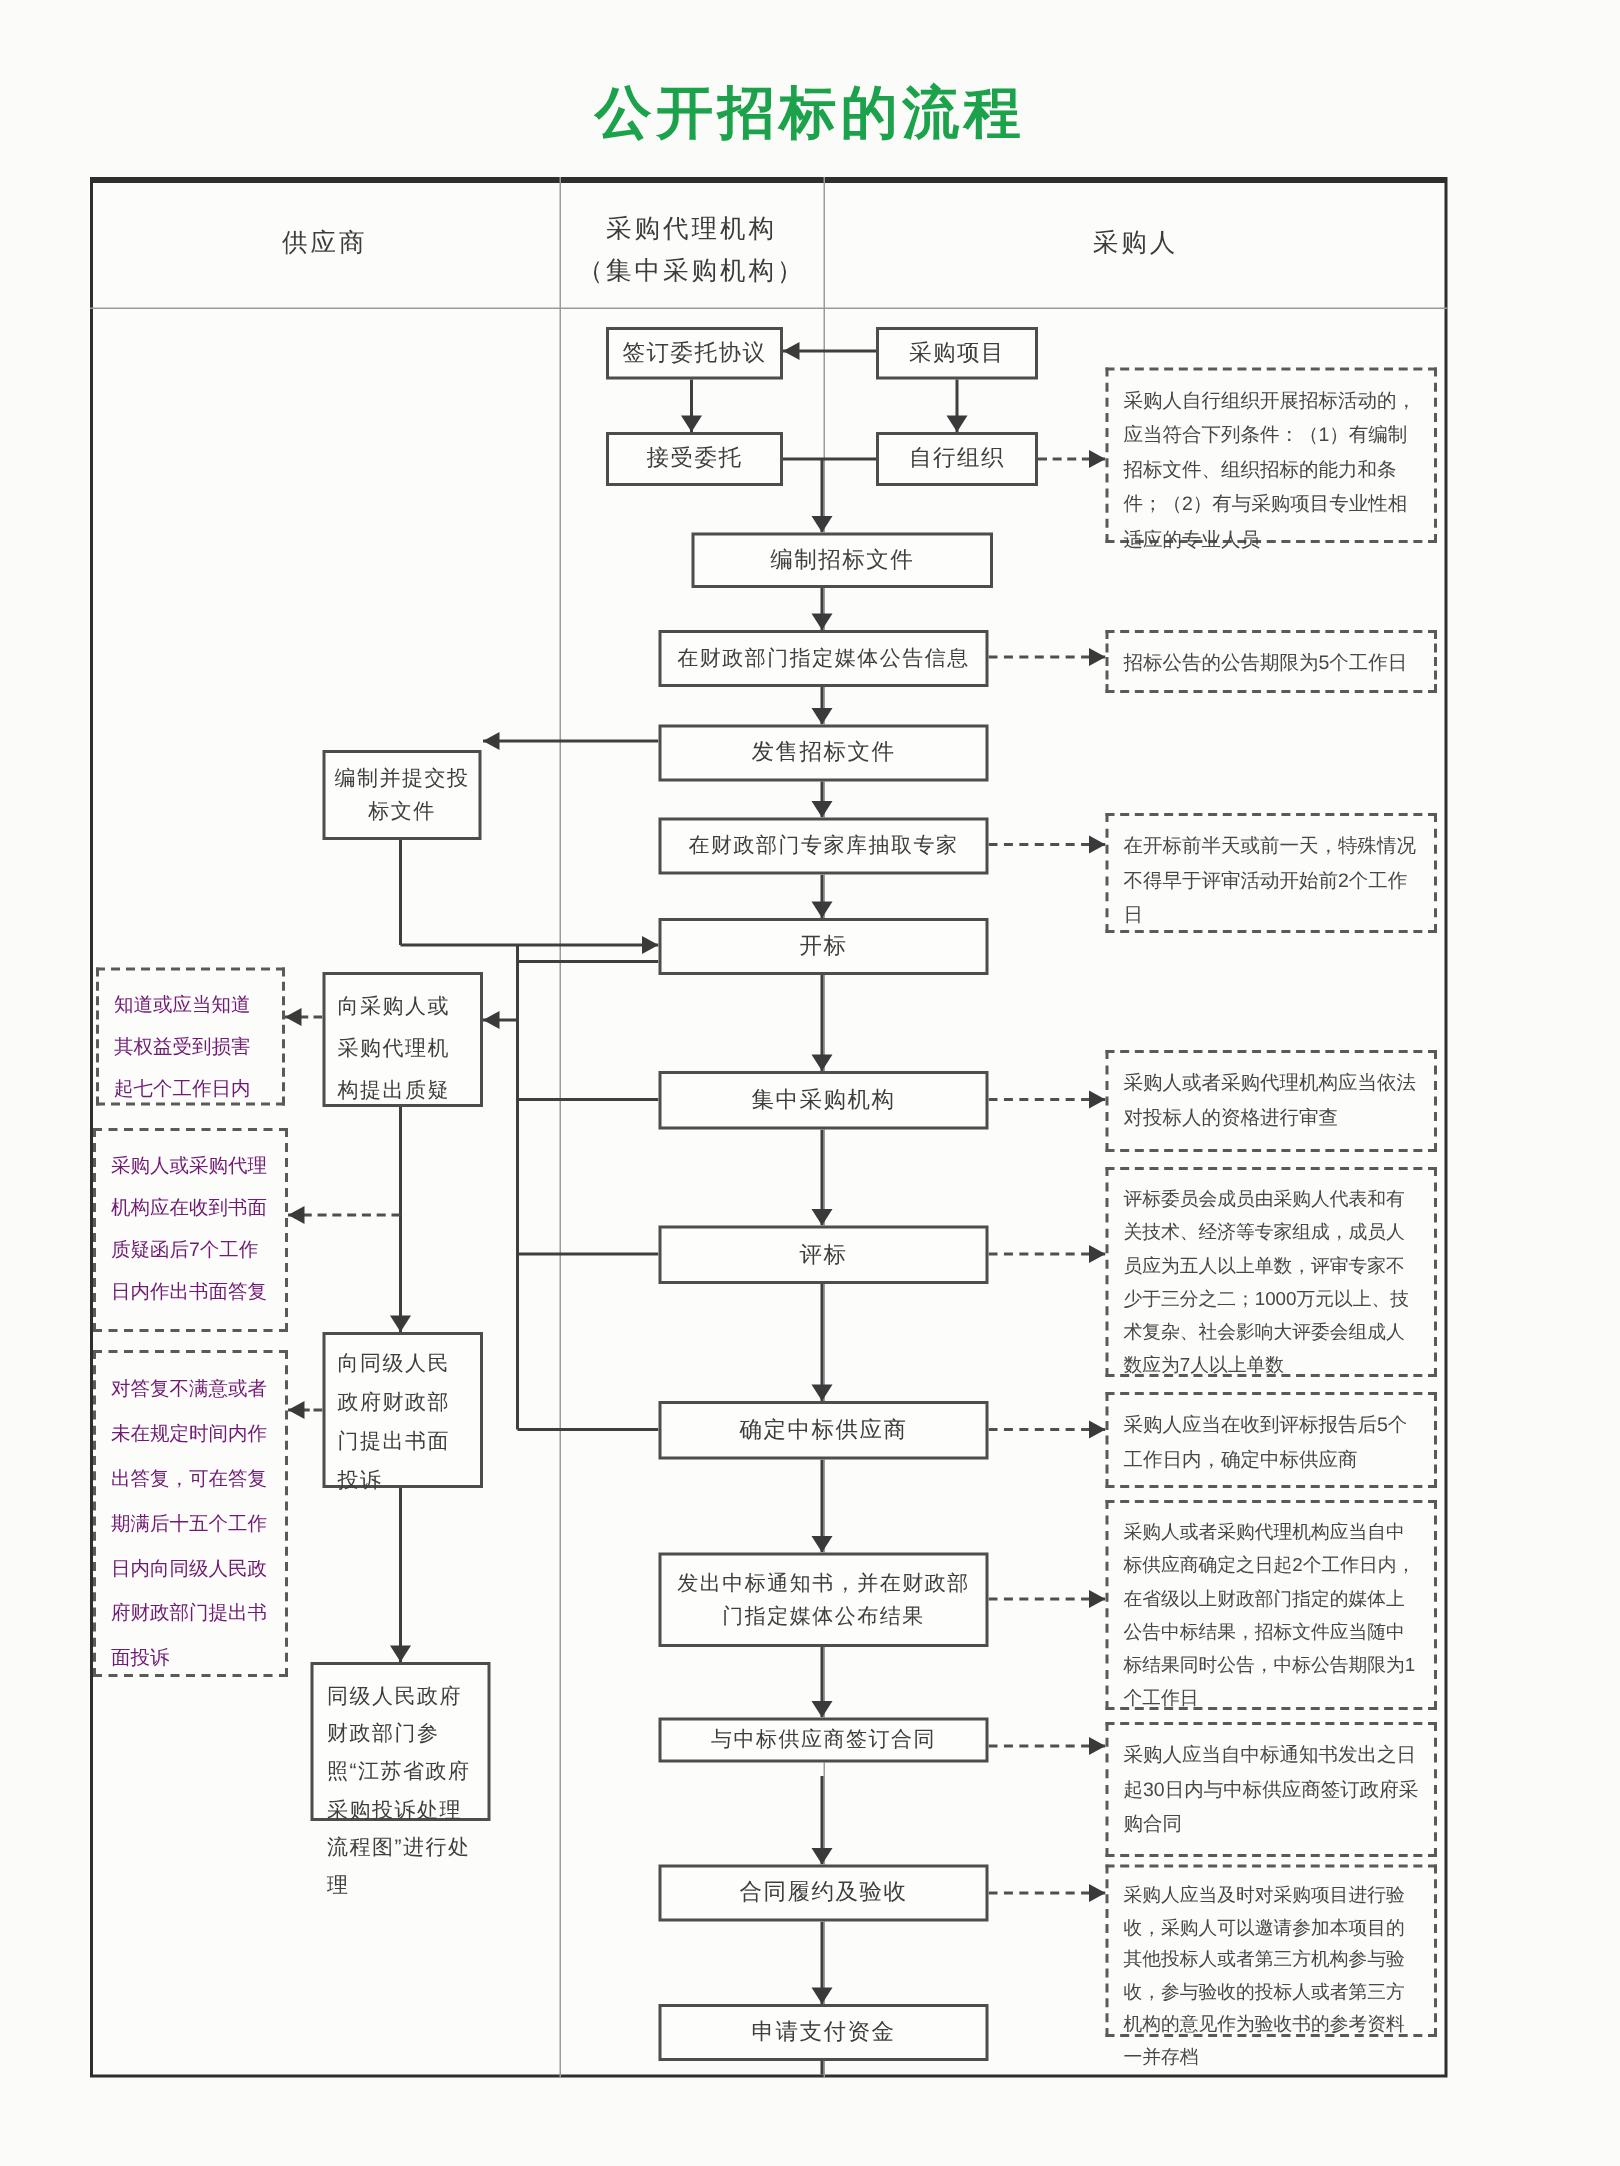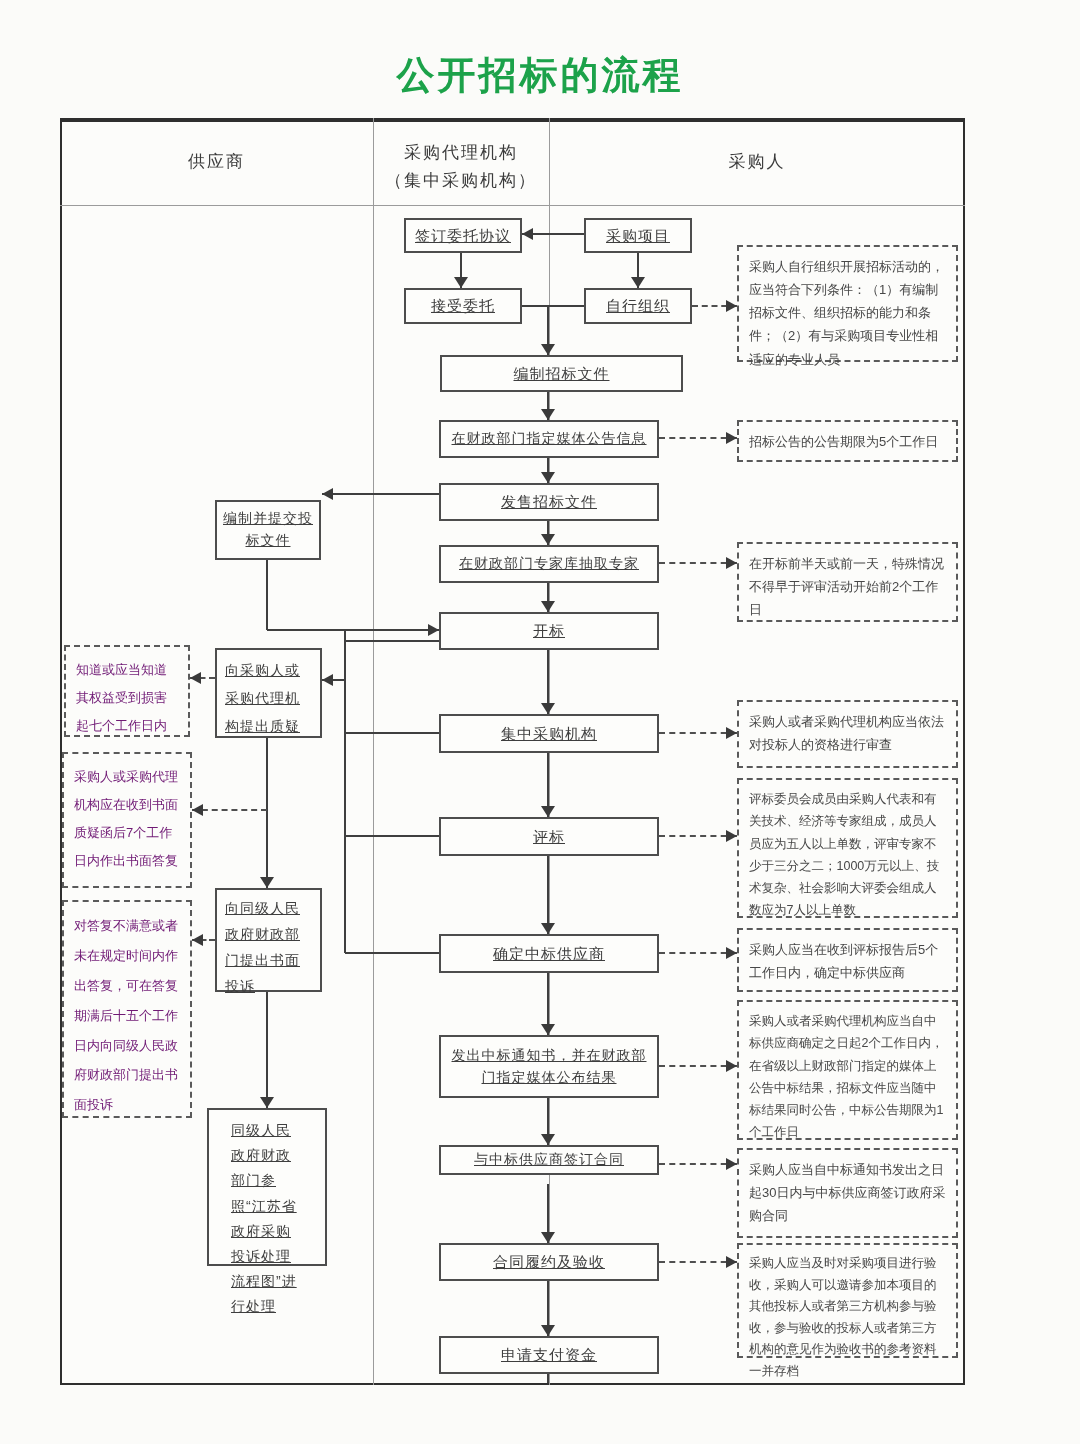--- a/index.html
+++ b/index.html
@@ -12,49 +12,49 @@
          border:2px solid #2e2e2e;border-top-width:4px;box-sizing:border-box;z-index:0;background:#fcfcfa;}
   .vdiv{position:absolute;top:118px;height:1267px;width:1px;background:#9b9b9b;z-index:0;}
   .hsep{position:absolute;left:60px;top:205px;width:905px;height:1px;background:#9b9b9b;z-index:0;}
   .hdr{position:absolute;font-size:17px;color:#3c3c3c;text-align:center;letter-spacing:2px;z-index:2;}
   .h1{left:60px;top:150px;width:313px;}
   .h2{left:373px;top:139px;width:176px;line-height:1.65;}
   .h3{left:549px;top:150px;width:416px;}
   
   .fbox{position:absolute;border:2px solid #4d4d4d;background:#fdfdfb;box-sizing:border-box;
         display:flex;align-items:center;justify-content:center;text-align:center;
-        font-size:15px;letter-spacing:1px;line-height:1.55;padding:2px 6px;z-index:2;text-decoration:underline;}
+        font-size:15px;letter-spacing:1px;line-height:1.55;padding:2px 6px;z-index:2;}
   .lft{justify-content:flex-start;text-align:left;align-items:flex-start;}
   .note{position:absolute;border:2px dashed #5a5a5a;background:#fcfcfa;box-sizing:border-box;
         font-size:13px;line-height:1.78;padding:8px 10px;text-align:left;z-index:2;color:#474747;}
   .sdash{position:absolute;border:2px dashed #5a5a5a;background:#fcfcfa;box-sizing:border-box;
         font-size:13px;line-height:2.15;padding:9px 10px;text-align:left;z-index:2;color:#701a75;}
   .c1{left:404px;top:218px;width:118px;height:35px}
   .c2{left:584px;top:218px;width:108px;height:35px}
   .c3{left:404px;top:288px;width:118px;height:36px}
   .c4{left:584px;top:288px;width:108px;height:36px}
-  .c5{left:440px;top:355px;width:243px;height:37px}
+  .c5{left:461px;top:355px;width:201px;height:37px}
   .c6{left:439px;top:420px;width:220px;height:38px;font-size:14px}
   .c7{left:439px;top:483px;width:220px;height:38px}
   .c8{left:439px;top:545px;width:220px;height:38px;font-size:14px}
   .c9{left:439px;top:612px;width:220px;height:38px}
   .c10{left:439px;top:714px;width:220px;height:39px}
   .c11{left:439px;top:817px;width:220px;height:39px}
   .c12{left:439px;top:934px;width:220px;height:39px}
   .c13{left:439px;top:1035px;width:220px;height:63px;font-size:14px}
   .c14{left:439px;top:1145px;width:220px;height:30px;font-size:14px}
   .c15{left:439px;top:1243px;width:220px;height:38px}
   .c16{left:439px;top:1336px;width:220px;height:38px}
   .s1{left:215px;top:500px;width:106px;height:60px;font-size:14px}
   .s2{left:64px;top:645px;width:126px;height:92px}
   .s3{left:215px;top:648px;width:107px;height:90px;font-size:14px;line-height:2.0;padding:6px 8px}
   .s4{left:62px;top:752px;width:130px;height:136px}
   .s5{left:62px;top:900px;width:130px;height:218px;line-height:2.3}
   .s6{left:215px;top:888px;width:107px;height:104px;font-size:14px;line-height:1.85;padding:6px 8px}
-  .s7{left:207px;top:1108px;width:120px;height:158px;font-size:14px;line-height:1.8;padding:8px 22px}
+  .s7{left:207px;top:1108px;width:120px;height:106px;font-size:14px;line-height:1.8;padding:8px 9px}
   .n1{left:737px;top:245px;width:221px;height:117px}
   .n2{left:737px;top:420px;width:221px;height:42px}
   .n3{left:737px;top:542px;width:221px;height:80px}
   .n4{left:737px;top:700px;width:221px;height:68px}
   .n5{left:737px;top:778px;width:221px;height:140px;font-size:12.5px;line-height:1.78}
   .n6{left:737px;top:928px;width:221px;height:64px}
   .n7{left:737px;top:1000px;width:221px;height:140px;font-size:12.5px;line-height:1.78}
   .n8{left:737px;top:1148px;width:221px;height:90px}
   .n9{left:737px;top:1243px;width:221px;height:115px;font-size:12.5px;line-height:1.72}
   

